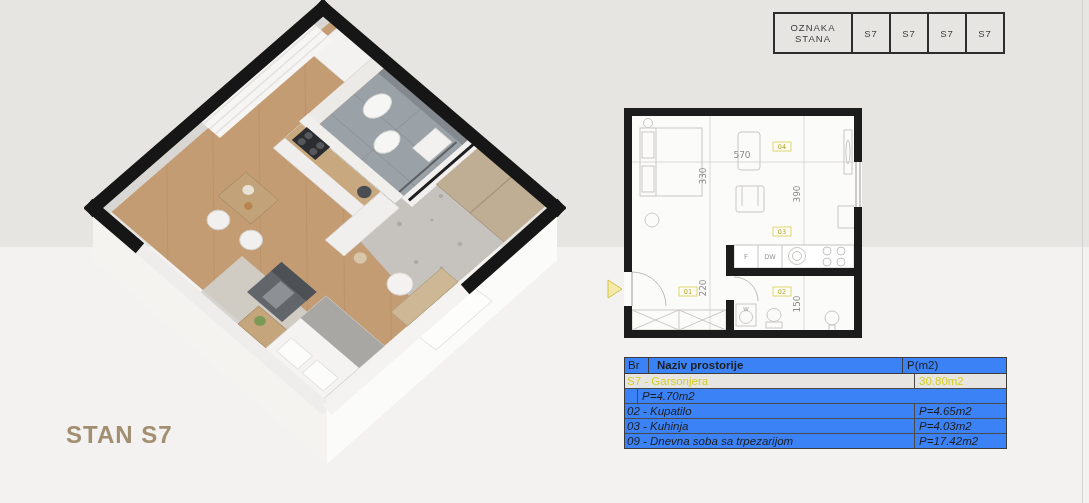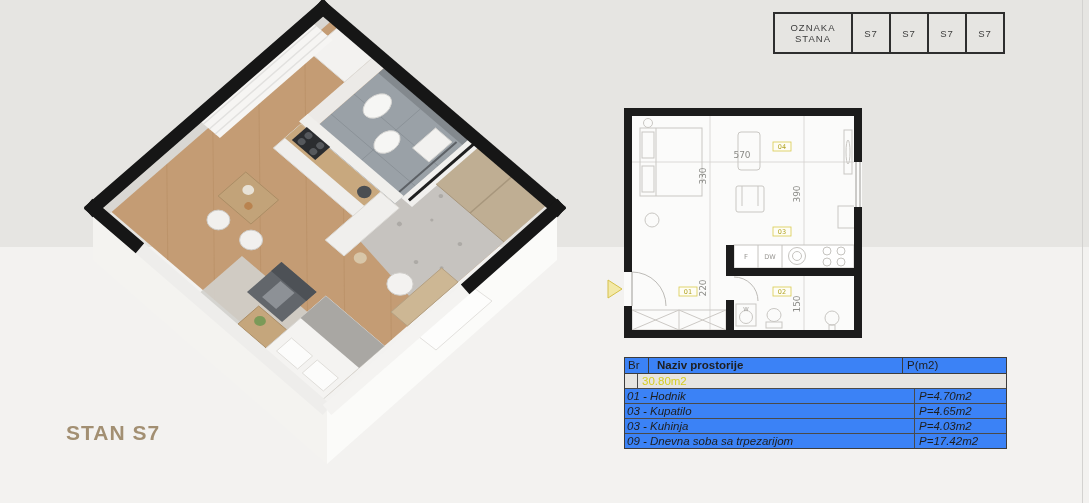--- a/index.html
+++ b/index.html
@@ -5,21 +5,21 @@
   html,body{margin:0;padding:0;}
   body{font-family:"Liberation Sans",sans-serif;background:#e6e5e2;}
   .canvas{position:relative;width:1089px;height:503px;overflow:hidden;background:#e6e5e2;}
   .bg-bottom{position:absolute;left:0;top:247px;width:1089px;height:256px;background:#f3f2f0;}
   .page-edge{position:absolute;left:1082px;top:0;width:1px;height:503px;background:#d3d2d0;}
 
   
   .render3d{position:absolute;left:5px;top:0;width:575px;height:480px;}
 
   
-  .stan-title{position:absolute;left:66px;top:421px;font-size:21px;font-weight:700;
+  .stan-title{position:absolute;left:66px;top:421px;font-size:24px;font-weight:700;
     color:#a28f72;letter-spacing:1px;}
 
   
   .plan2d{position:absolute;left:596px;top:98px;width:272px;height:248px;}
 
   
   .legend{position:absolute;left:773px;top:12px;border-collapse:collapse;}
   .legend td,.legend th{border:2px solid #2e2e2e;font-weight:400;color:#3c3c3c;
     font-size:9.5px;letter-spacing:1px;text-align:center;padding:0;}
   .legend .c0{width:76px;height:38px;line-height:11px;}
@@ -263,28 +263,28 @@
   </tbody>
     </table>
 
   <div class="areas">
     <div class="hdr">
       <div class="br">Br</div>
       <div class="nz">Naziv prostorije</div>
       <div class="ar">P(m2)</div>
     </div>
     <div class="row summary">
+      <div class="nm">S7 - Garsonjera</div>
       <div class="vl">30.80m2</div>
     </div>
     <div class="row">
-      <div class="nm">01 - Hodnik</div>
       <div class="vl">P=4.70m2</div>
     </div>
     <div class="row">
-      <div class="nm">03 - Kupatilo</div>
+      <div class="nm">02 - Kupatilo</div>
       <div class="vl">P=4.65m2</div>
     </div>
     <div class="row">
       <div class="nm">03 - Kuhinja</div>
       <div class="vl">P=4.03m2</div>
     </div>
     <div class="row">
       <div class="nm">09 - Dnevna soba sa trpezarijom</div>
       <div class="vl">P=17.42m2</div>
     </div>

